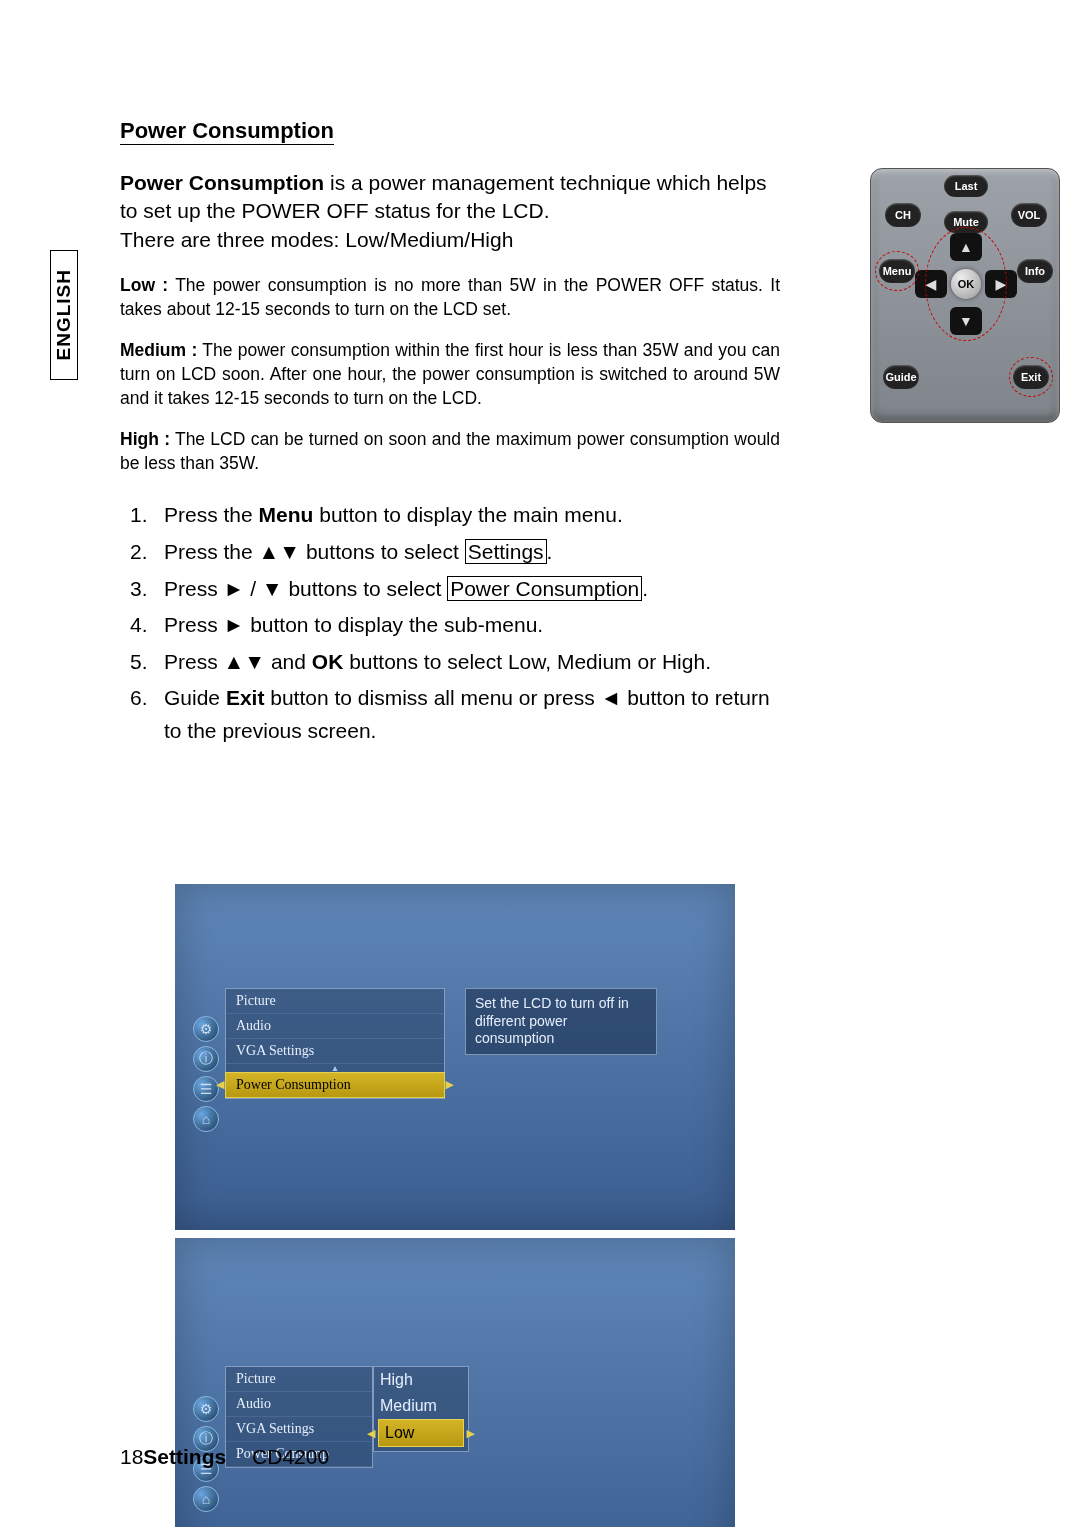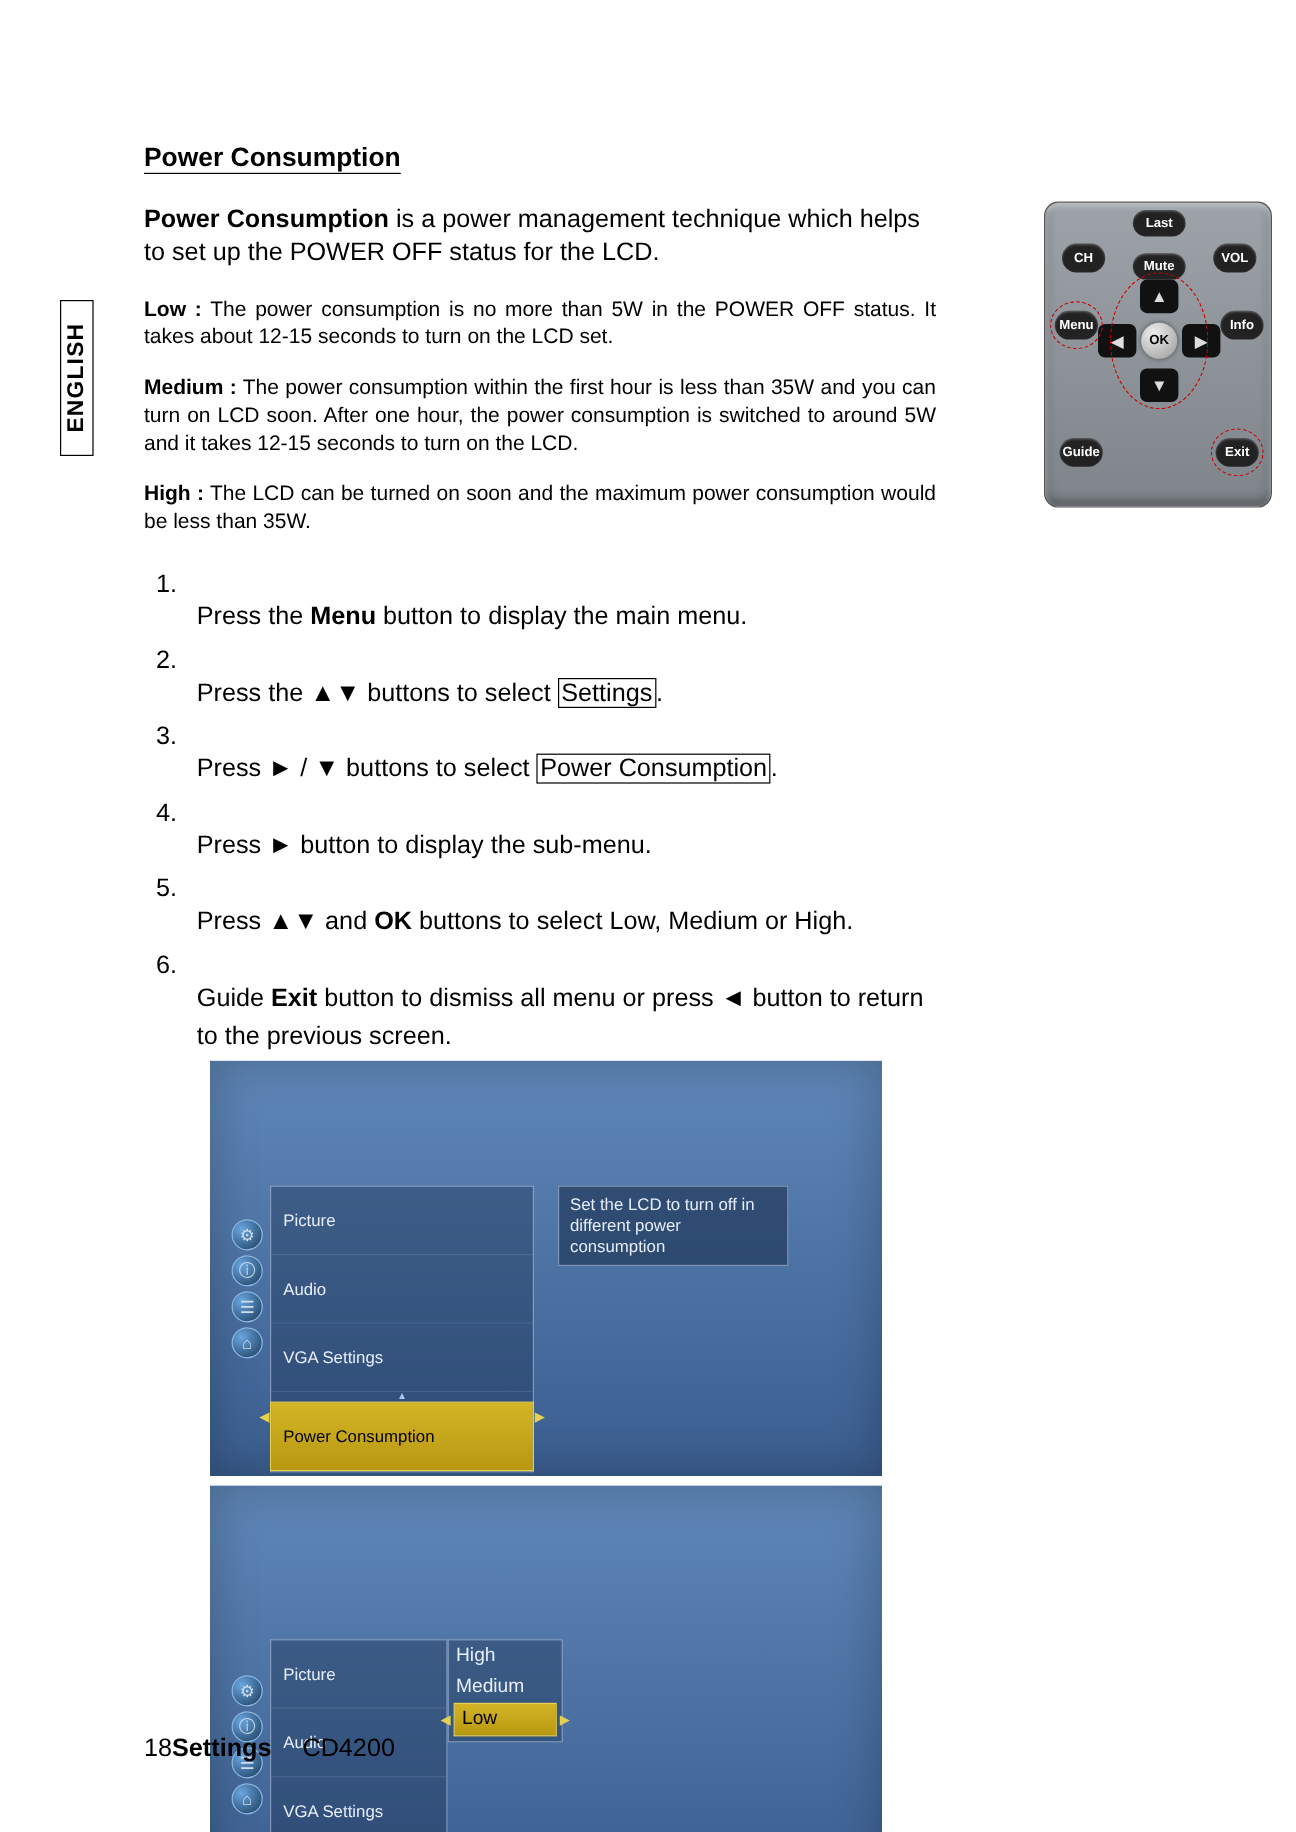--- a/index.html
+++ b/index.html
@@ -54,21 +54,21 @@
   .mode-desc.low-desc { text-align: justify; }
   .steps {
     font-size: 21px;
     line-height: 1.55;
     margin-top: 24px;
     margin-left: 10px;
     width: 640px;
   }
   .step { display: flex; margin-bottom: 4px; }
   .step .num { width: 34px; flex-shrink: 0; }
-  .step .txt { flex: 1; margin-top: 27px; }
+  .step .txt { flex: 1; }
   .step .bold { font-weight: bold; }
   .boxed { border: 1px solid #000; padding: 0 2px; }
   .osd-container {
     position: absolute;
     left: 175px;
     top: 884px;
     width: 560px;
   }
   .osd-screen {
     width: 560px;
@@ -102,22 +102,23 @@
     position: absolute;
     left: 50px;
     top: 104px;
     width: 220px;
     border: 1px solid rgba(180,200,230,0.6);
     background: rgba(20,40,70,0.35);
     font-size: 14px;
     color: #e6eefc;
   }
   .osd-menu-item {
-    padding: 20px 10px;
+    padding: 4px 10px;
     border-bottom: 1px solid rgba(180,200,230,0.15);
+    font-family: Liberation Serif, serif;
   }
   .osd-menu-item.highlight {
     background: linear-gradient(180deg, #d4b426, #b89810);
     color: #000;
     border: 1px solid #e6d050;
     position: relative;
     margin: 0 -1px;
   }
   .osd-menu-item.highlight::before {
     content: "◀";
@@ -279,20 +280,21 @@
 
 <div class="language-tab">
   <span>ENGLISH</span>
 </div>
 
 <div class="content">
   <div class="section-title">Power Consumption</div>
 
   <div class="intro">
     <span class="bold">Power Consumption</span><span> is a power management technique which helps to set up the POWER OFF status for the LCD.</span><br>
+    <span>There are three modes: Low/Medium/High</span>
   </div>
 
   <div class="modes">
     <div class="mode-desc low-desc">
       <span class="bold">Low :</span><span> The power consumption is no more than 5W in the POWER OFF status. It takes about 12-15 seconds to turn on the LCD set.</span>
     </div>
     <div class="mode-desc">
       <span class="bold">Medium :</span><span> The power consumption within the first hour is less than 35W and you can turn on LCD soon. After one hour, the power consumption is switched to around 5W and it takes 12-15 seconds to turn on the LCD.</span>
     </div>
     <div class="mode-desc">

